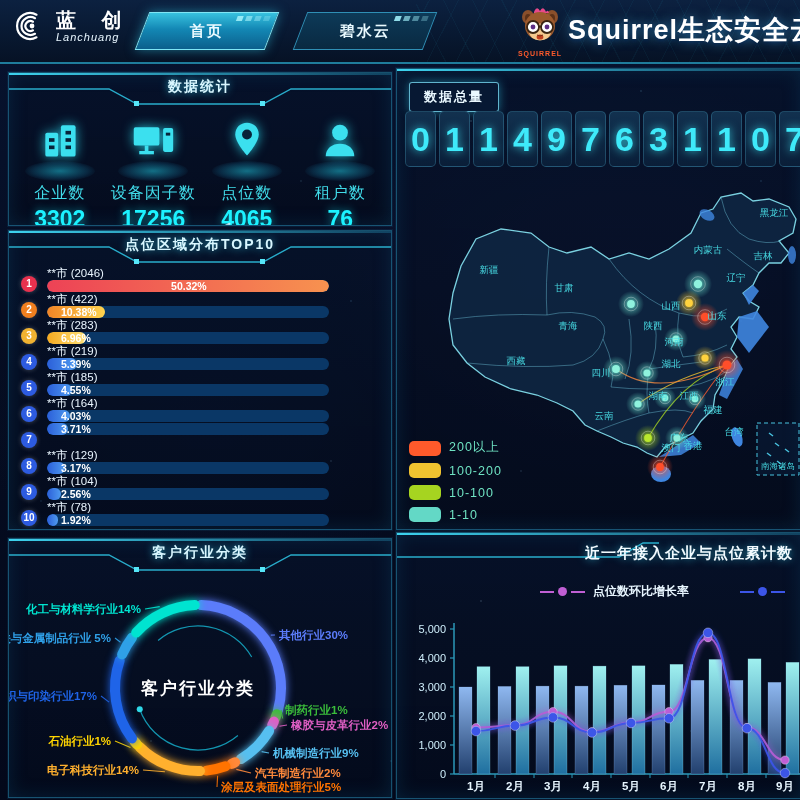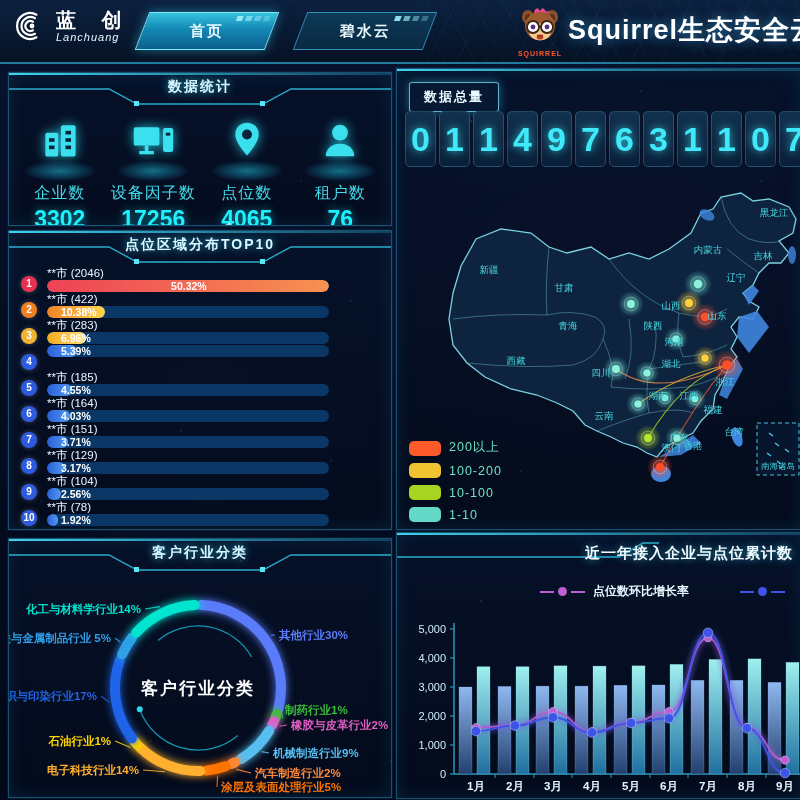--- a/index.html
+++ b/index.html
@@ -242,20 +242,21 @@
         <div class="t-row">
           <div class="t-badge" style="background:#F0B231">3</div>
           <div class="t-label">**市 (283)</div>
           <div class="t-track">
             <div class="t-fill" style="width: 13.8%; background: linear-gradient(90deg, rgb(245, 169, 31), rgb(255, 226, 122));"></div>
             <div class="t-pct">6.96%</div>
           </div>
         </div>
         <div class="t-row">
           <div class="t-badge" style="background:#2D5BE0">4</div>
+          <div class="t-label">**市 (219)</div>
           <div class="t-track">
             <div class="t-fill" style="width: 10.7%; background: linear-gradient(90deg, rgb(43, 95, 217), rgb(79, 155, 240));"></div>
             <div class="t-pct">5.39%</div>
           </div>
         </div>
         <div class="t-row">
           <div class="t-badge" style="background:#2D5BE0">5</div>
           <div class="t-label">**市 (185)</div>
           <div class="t-track">
             <div class="t-fill" style="width: 9%; background: linear-gradient(90deg, rgb(43, 95, 217), rgb(79, 155, 240));"></div>
@@ -265,21 +266,20 @@
         <div class="t-row">
           <div class="t-badge" style="background:#2D5BE0">6</div>
           <div class="t-label">**市 (164)</div>
           <div class="t-track">
             <div class="t-fill" style="width: 8%; background: linear-gradient(90deg, rgb(43, 95, 217), rgb(79, 155, 240));"></div>
             <div class="t-pct">4.03%</div>
           </div>
         </div>
         <div class="t-row">
           <div class="t-badge" style="background:#2D5BE0">7</div>
-          <div class="t-label">**市 (151)</div>
           <div class="t-track">
             <div class="t-fill" style="width: 7.4%; background: linear-gradient(90deg, rgb(43, 95, 217), rgb(79, 155, 240));"></div>
             <div class="t-pct">3.71%</div>
           </div>
         </div>
         <div class="t-row">
           <div class="t-badge" style="background:#2D5BE0">8</div>
           <div class="t-label">**市 (129)</div>
           <div class="t-track">
             <div class="t-fill" style="width: 6.3%; background: linear-gradient(90deg, rgb(43, 95, 217), rgb(79, 155, 240));"></div>

